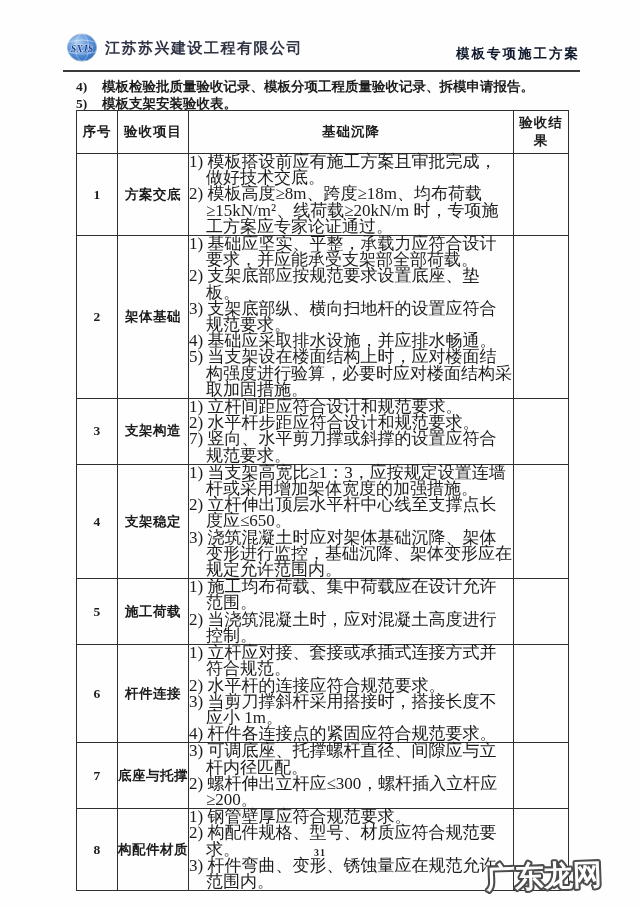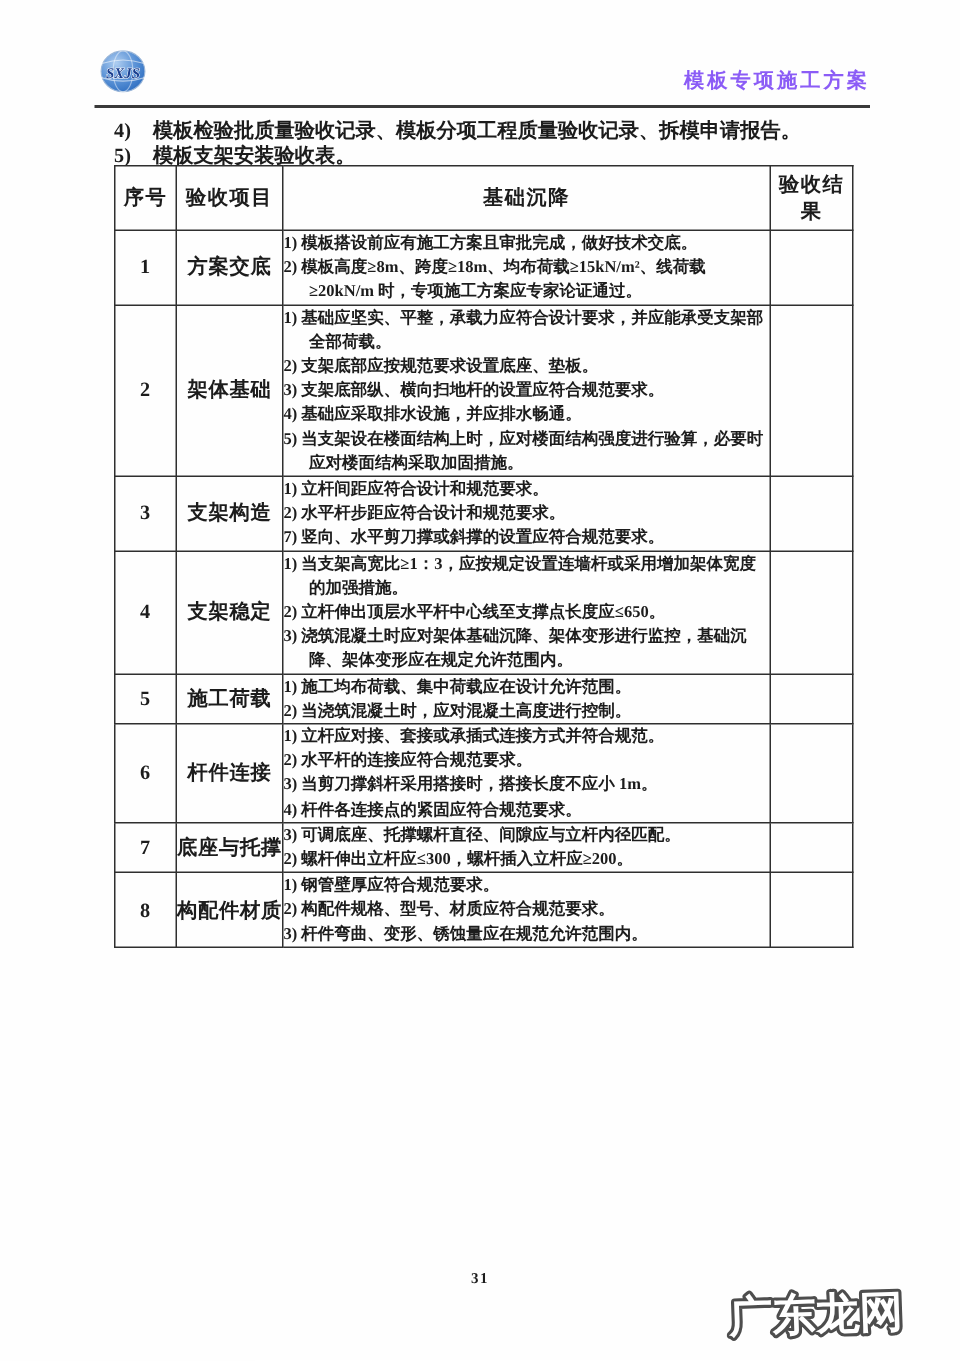--- a/index.html
+++ b/index.html
@@ -13,21 +13,21 @@
     position:absolute; left:63px; right:60px; top:32px;
     display:flex; justify-content:space-between; align-items:flex-end;
   }
   .header-left { display:flex; align-items:center; gap:4px; }
   .logo-svg { width:38px; height:32px; display:block; }
   .company {
     font-size:15px; font-weight:700; color:#2e3444; letter-spacing:1.5px;
     white-space:nowrap;
   }
   .doc-title {
-    font-size:13.5px; font-weight:600; color:#8b5cf6; letter-spacing:2px;
+    font-size:13.5px; font-weight:600; color:#0f172a; letter-spacing:2px;
     white-space:nowrap; padding-bottom:1px;
   }
   .header-rule {
     position:absolute; left:63px; right:60px; top:70px;
     border-top:2px solid #3a3a3a; height:0;
   }
   
   .intro { position:absolute; left:76px; top:79px; right:60px;
     font-size:13.5px; font-weight:600; line-height:16.5px; }
   .intro-line { display:flex; }
@@ -43,21 +43,21 @@
   table.acceptance col.c-res  { width:55px; }
   table.acceptance th, table.acceptance td {
     border:1.5px solid #2f2f2f; vertical-align:middle; padding:0;
   }
   table.acceptance th {
     font-size:13.5px; font-weight:600; padding:3px 1px; letter-spacing:1px;
   }
   td.cell-no, td.cell-item {
     text-align:center; font-size:13.5px; font-weight:600; letter-spacing:0.5px;
   }
-  td.cell-req { font-size:11px; font-weight:700; line-height:16.2px;
+  td.cell-req { font-size:17px; font-weight:400; line-height:16.2px;
     padding:1px 2px 1px 4px; }
   .req-line { padding-left:17px; text-indent:-17px; }
   
   .page-number {
     position:absolute; left:0; right:0; top:847px; text-align:center;
     font-size:10px; font-weight:700; letter-spacing:1px;
   }
   .watermark {
     position:absolute; right:26px; bottom:8px; width:140px; height:46px;
   }
@@ -76,20 +76,21 @@
             <stop offset="55%" stop-color="#5a92d6"></stop>
             <stop offset="100%" stop-color="#2a6bbf"></stop>
           </radialGradient>
         </defs>
         <ellipse cx="20" cy="16.5" rx="15.5" ry="14.5" fill="url(#globeGrad)" stroke="#9ab6d8" stroke-width="0.8"></ellipse>
         <path d="M5 11 Q20 6 35 11" stroke="#ffffff" stroke-opacity="0.55" stroke-width="0.8" fill="none"></path>
         <path d="M4.5 21 Q20 26 35.5 21" stroke="#ffffff" stroke-opacity="0.55" stroke-width="0.8" fill="none"></path>
         <ellipse cx="20" cy="16.5" rx="7" ry="14.5" stroke="#ffffff" stroke-opacity="0.45" stroke-width="0.8" fill="none"></ellipse>
         <text x="20" y="21" text-anchor="middle" font-size="10.5" font-weight="bold" font-style="italic" fill="#1b3f8f" stroke="#ffffff" stroke-width="0.7" paint-order="stroke">SXJS</text>
       </svg>
+      <span class="company">江苏苏兴建设工程有限公司</span>
     </div>
     <div class="doc-title">模板专项施工方案</div>
   </div>
   <div class="header-rule"></div>
 
   <div class="intro">
     <div class="intro-line">
       <span class="intro-num">4)</span>
       <span class="intro-text">模板检验批质量验收记录、模板分项工程质量验收记录、拆模申请报告。</span>
     </div>

